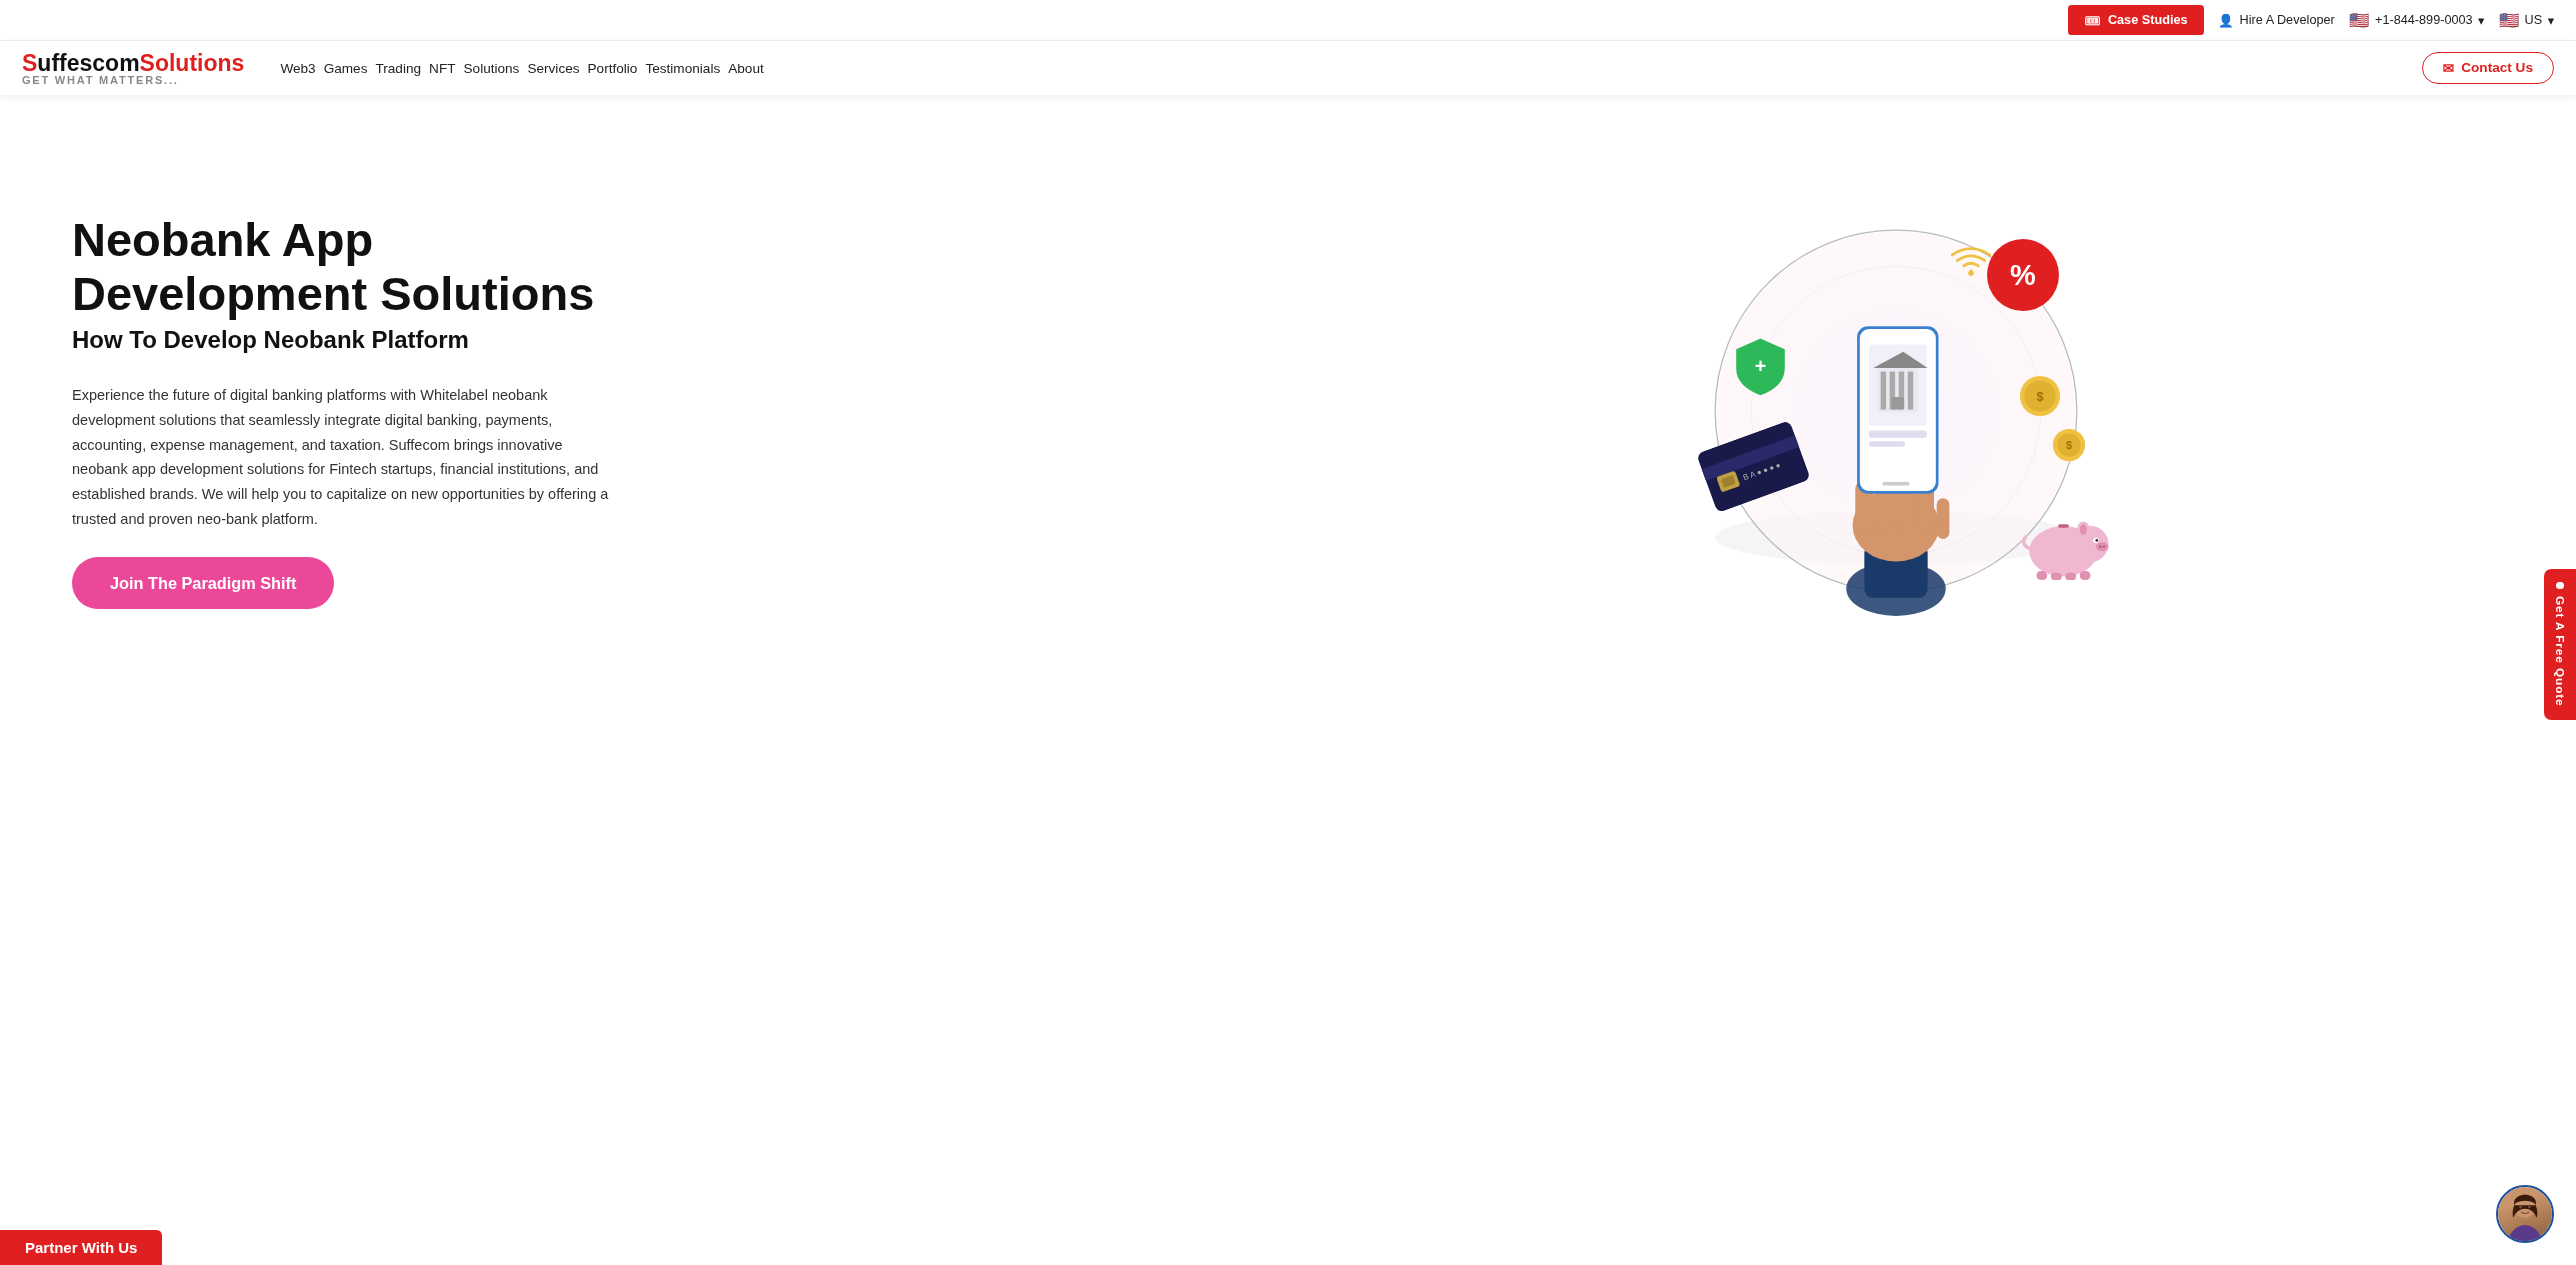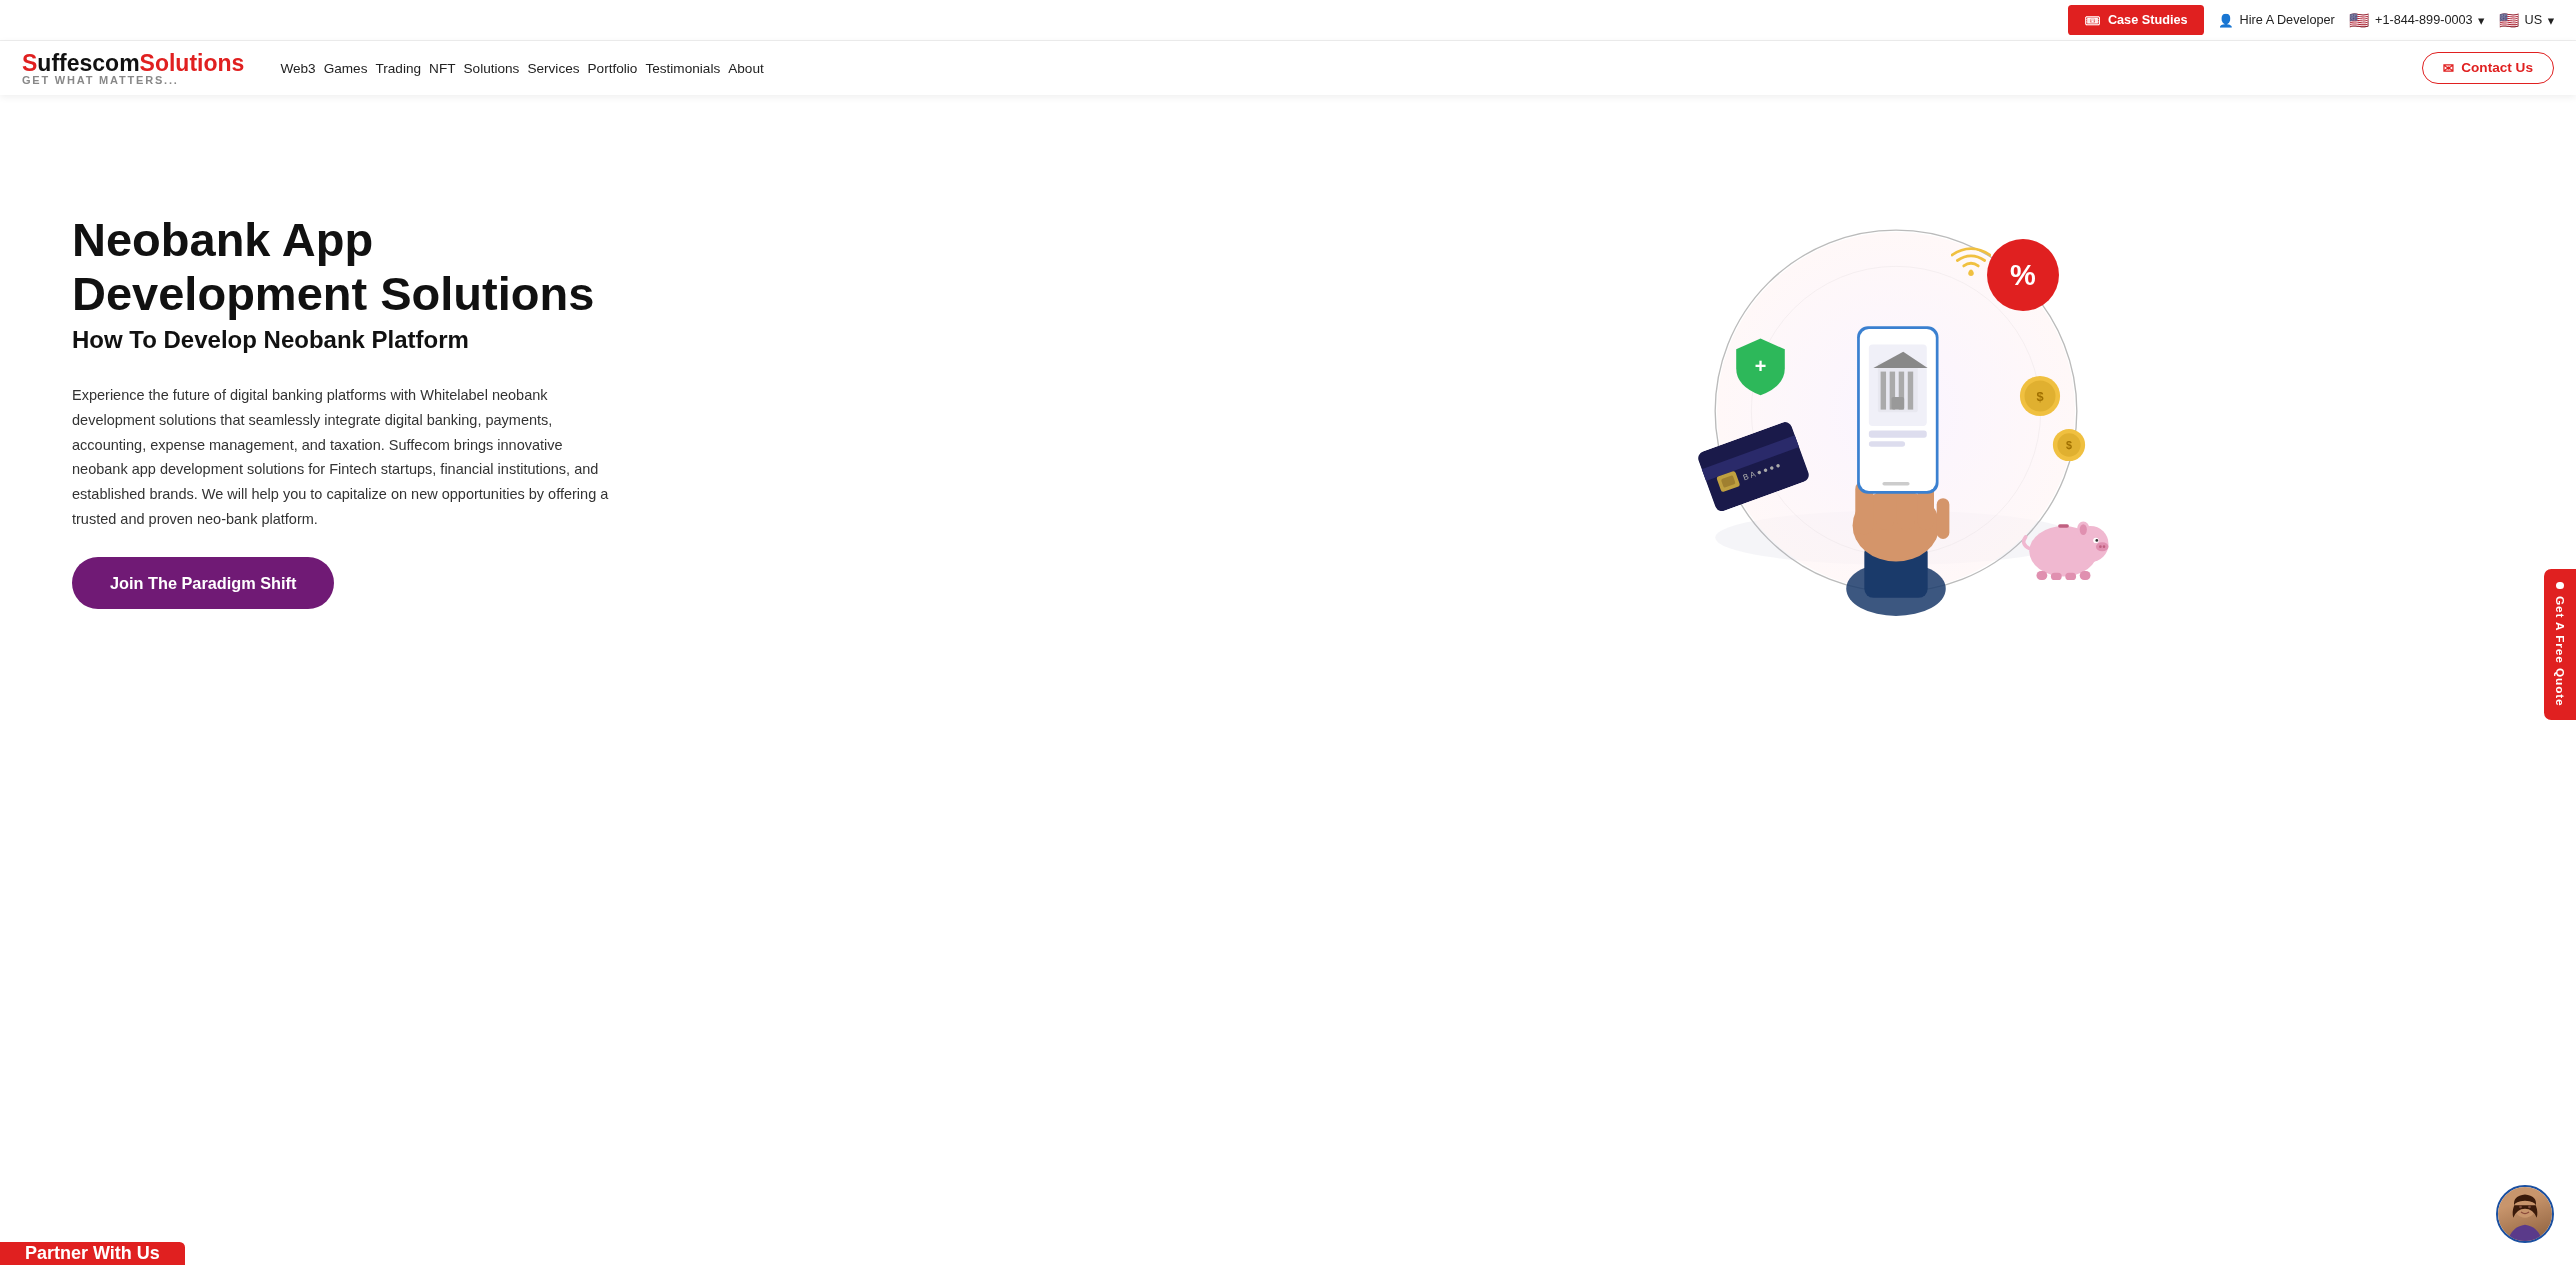--- a/index.html
+++ b/index.html
@@ -131,21 +131,21 @@
       margin-bottom: 29px;
     }
     .hero-desc {
       font-size: 14.5px;
       color: #333;
       line-height: 1.7;
       margin-bottom: 26px;
       max-width: 543px;
     }
     .cta-btn {
-      background: #701a75;
+      background: #ec4899;
       color: #fff;
       border: none;
       border-radius: 36px;
       padding: 16.3px 38px;
       font-size: 16.3px;
       font-weight: bold;
       cursor: pointer;
       display: inline-block;
     }
 
@@ -222,22 +222,22 @@
       justify-content: center;
     }
 
     
     .partner-bar {
       position: fixed;
       bottom: 0;
       left: 0;
       background: #e02020;
       color: #fff;
-      padding: 1px 25px;
-      font-size: 18px;
+      padding: 9px 25px;
+      font-size: 15px;
       font-weight: bold;
       cursor: pointer;
       z-index: 200;
       border-radius: 0 5.4px 0 0;
     }
   </style>
 </head>
 <body>
 
 <div class="top-bar">

